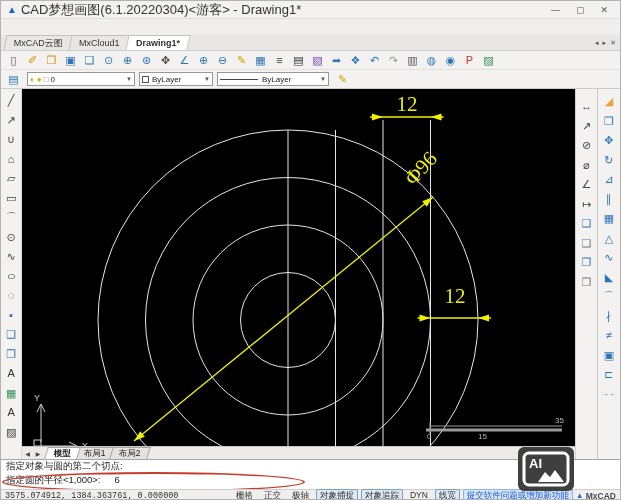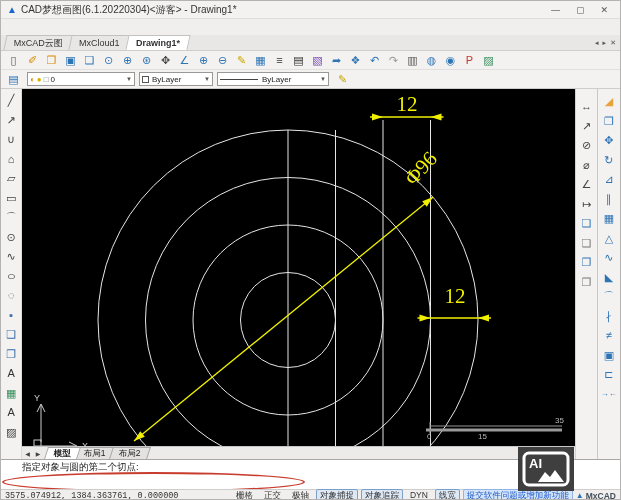--- a/index.html
+++ b/index.html
@@ -3,21 +3,21 @@
 <meta charset="utf-8">
 <style>
   * { margin:0; padding:0; box-sizing:border-box; }
   html,body { width:621px; height:500px; overflow:hidden; }
   body { font-family:"Liberation Sans","DejaVu Sans",sans-serif; }
   .app { position:relative; width:621px; height:500px; background:#f0efed; border:1px solid #b5b3b1; overflow:hidden; }
 
   
   .titlebar { position:absolute; top:0; left:0; right:0; height:18px; background:#f4f2f0; display:flex; align-items:center; padding:0 6px; border-bottom:1px solid #e0dedc; }
   .app-logo { color:#1a66cc; font-size:10px; margin-right:4px; }
-  .title-text { font-size:10px; color:#333; flex:1; white-space:nowrap; }
+  .title-text { font-size:13px; color:#333; flex:1; white-space:nowrap; }
   .win-controls { display:flex; gap:16px; margin-right:6px; }
   .win-controls span { font-size:9px; color:#555; cursor:default; }
 
   
   .menubar { position:absolute; top:18px; left:0; right:0; height:16px; background:#f4f2f0; display:flex; align-items:center; padding-left:8px; gap:2px; border-bottom:1px solid #e2e0de; }
   .menu-item { font-size:9px; color:#222; padding:1px 5px; }
 
   
   .doctabs { position:absolute; top:34px; left:0; right:0; height:16px; background:#e9e7e5; display:flex; align-items:flex-end; padding-left:4px; border-bottom:1px solid #cfcdcb; }
   .doctab { font-size:9px; color:#333; padding:1px 8px; height:15px; display:flex; align-items:center; border:1px solid #c4c2c0; border-bottom:none; background:#e9e7e5; transform:skewX(-12deg); margin-right:-2px; }
@@ -50,37 +50,37 @@
   .layouttabs { height:13px; background:#edebe9; display:flex; align-items:center; font-size:8.5px; color:#222; padding-left:3px; border-top:1px solid #c9c7c5; }
   .lt-arrows { font-size:6px; color:#444; margin-right:4px; letter-spacing:2px; }
   .ltab { padding:0 7px; height:12px; display:flex; align-items:center; transform:skewX(-18deg); border:1px solid #a9a7a5; border-bottom:none; margin-right:-3px; background:#e4e2e0; }
   .ltab > span { transform:skewX(18deg); }
   .ltab.active { background:#fff; font-weight:bold; z-index:2; }
   .dimtb { width:22px; border-left:1px solid #d5d3d1; padding-top:8px; }
   .modtb { width:24px; border-left:1px solid #c9c7c5; padding-top:3px; }
 
   
   .cmd { position:absolute; top:458px; left:0; right:0; height:30px; background:#fff; border-top:1px solid #a9a7a5; font-size:9.5px; color:#222; }
-  .cmd-line { height:14px; display:flex; align-items:center; padding-left:21px; white-space:nowrap; }
+  .cmd-line { height:14px; display:flex; padding-left:5px; white-space:nowrap; }
   .cmd-input-val { margin-left:14px; }
   .red-ellipse { position:absolute; left:1px; top:12px; width:303px; height:20px; border:2px solid #c83c2d; border-radius:50%; pointer-events:none; }
 
   
   .statusbar { position:absolute; top:488px; left:0; right:0; height:12px; background:#f0efed; border-top:1px solid #cfcdcb; display:flex; align-items:center; font-size:8.5px; color:#333; padding:0 4px; }
   .coords { white-space:nowrap;font-family:Liberation Mono, monospace; }
   .sb-right { margin-left:auto; display:flex; align-items:center; gap:3px; }
   .toggle { padding:0 3px; border:1px solid transparent; border-radius:2px; white-space:nowrap; }
   .toggle.on { border-color:#7aa0c8; background:#dde8f4; }
   .sb-link { color:#1a56c8; background:#d6e6fa; border:1px solid #8fb4e8; border-radius:2px; padding:0 3px; white-space:nowrap; }
   .brand { display:flex; align-items:center; gap:2px; font-weight:bold; color:#44505c; white-space:nowrap; }
   .brand .bicon { color:#2e75b6; font-size:8px; }
 
   
   .watermark { position:absolute; left:517px; top:446px; display:flex; align-items:center; z-index:5; }
-  .wm-box { width:56px; height:44px; background:#3f3f3f; border-radius:0; display:flex; align-items:center; justify-content:center; }
+  .wm-box { width:56px; height:44px; background:#3f3f3f; border-radius:6px; display:flex; align-items:center; justify-content:center; }
   .wm-text { font-size:17px; color:#3c3c3c; margin-left:4px; font-weight:bold; }
 </style>
 </head>
 <body>
 
 <div class="app">
 
   <div class="titlebar">
     <span class="app-logo">▲</span>
     <span class="title-text">CAD梦想画图(6.1.20220304)&lt;游客&gt; - Drawing1*</span>
@@ -400,20 +400,24 @@
         <span class="vicon" style="color: rgb(46, 117, 182); font-size: 8px;">
           <span>→←</span>
         </span>
       </div>
   </div>
 
   <div class="cmd">
     <div class="cmd-line">
       <span>指定对象与圆的第二个切点:</span>
     </div>
+    <div class="cmd-line">
+      <span>指定圆的半径&lt;1,000&gt;:</span>
+      <span class="cmd-input-val">6</span>
+    </div>
     <div class="red-ellipse"></div>
   </div>
 
   <div class="statusbar">
     <span class="coords">3575.074912, 1384.363761, 0.000000</span>
     <span class="sb-right">
       <span id="sbtoggles" style="display:flex;gap:3px;">
           <span class="toggle">栅格</span>
           <span class="toggle">正交</span>
           <span class="toggle">极轴</span>

